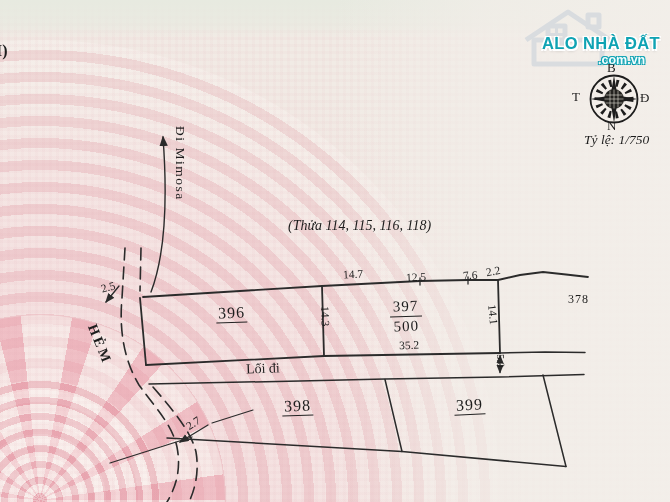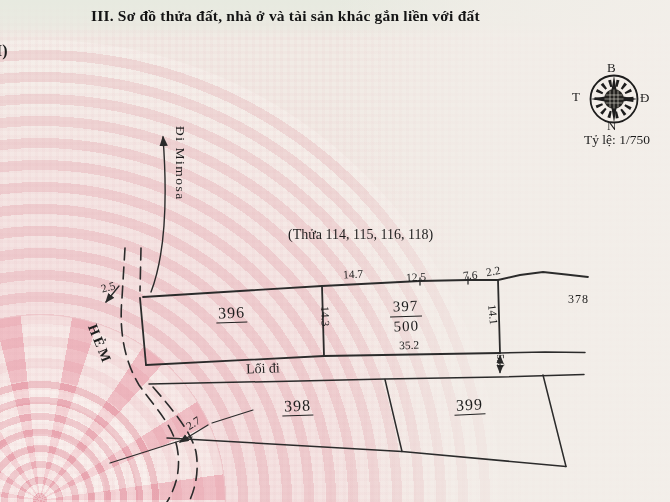--- a/index.html
+++ b/index.html
@@ -34,21 +34,21 @@
   }
   .right-light { inset:0;
       background:linear-gradient(90deg, rgba(242,237,231,0) 50%, rgba(242,238,233,0.7) 72%, rgba(243,239,234,0.9) 100%);
   }
   
   svg.diagram { position:absolute; left:0; top:0; }
   
   .lbl { position:absolute; color:#1d1d1d; white-space:nowrap; line-height:1.1; }
   .title  { left:91px;  top:7px;  font-weight:bold; font-size:15.5px; color:#141414; letter-spacing:0.2px; }
   .corner { left:-4px;  top:42px; font-weight:bold; font-size:16px; }
-  .thua-top { left:288px; top:227px; font-size:14px; }
+  .thua-top { left:288px; top:218px; font-size:14px;font-style:italic; }
   .thua-btm { left:357px; top:469px; font-size:14px; }
   .mimosa { left:172px; top:126px; writing-mode:vertical-rl; font-size:13.5px; letter-spacing:1.5px; }
   .hem    { left:99px; top:322px; font-size:14px; font-weight:bold; letter-spacing:3px;
             transform:rotate(68deg); transform-origin:0 0; }
   .loi-di { left:246px; top:361px; font-size:14px; transform:rotate(-2deg); }
   .plot   { font-size:16px; letter-spacing:1px; }
   .u      { border-bottom:1.4px solid #222; padding:0 2px 1px; }
   .p396 { left:216px; top:304px; transform:rotate(-2deg); }
   .p378 { left:568px; top:293px; font-size:12px; }
   .p398 { left:282px; top:397px; transform:rotate(-2deg); }
@@ -67,21 +67,21 @@
   .d141 { left:498px; top:304px; transform:rotate(84deg); transform-origin:0 0; }
   .d352 { left:399px; top:339px; transform:rotate(-2deg); }
   .d50  { left:506px; top:354px; font-size:10.5px; transform:rotate(88deg); transform-origin:0 0; }
   .d27  { left:186px; top:417px; transform:rotate(-33deg); }
   
   .compass-svg { position:absolute; left:586px; top:71px; }
   .cB { left:607px; top:61px;  font-size:13px; }
   .cT { left:572px; top:90px;  font-size:13px; }
   .cD { left:640px; top:91px;  font-size:13px; }
   .cN { left:607px; top:119px; font-size:13px; }
-  .scale { left:584px; top:133px; font-size:13.5px; }
+  .scale { left:584px; top:133px; font-size:13.5px;font-style:italic; }
   
   .logo { position:absolute; left:518px; top:4px; width:152px; height:66px; }
   .logo-house { position:absolute; left:0; top:0; opacity:0.92; }
   .logo-brand { position:absolute; left:24px; top:30px; width:130px;
       font-family:"Liberation Sans", sans-serif; font-weight:bold; font-size:16.5px;
       letter-spacing:0.4px; color:#0fa3b3;
       text-shadow:-1.5px -1.5px 0 #fff, 1.5px -1.5px 0 #fff, -1.5px 1.5px 0 #fff, 1.5px 1.5px 0 #fff, 0 2px 3px rgba(40,40,40,0.25);
   }
   .logo-suffix { position:absolute; left:80px; top:49px;
       font-family:"Liberation Sans", sans-serif; font-weight:bold; font-size:12.5px;
@@ -139,22 +139,34 @@
     <circle cx="28" cy="28" r="23.5" stroke="#1d1d1d" stroke-width="1.8" fill="none"></circle>
     <circle cx="28" cy="28" r="16" stroke="#1d1d1d" stroke-width="7" fill="none" stroke-dasharray="2.5 4.5"></circle>
     <polygon points="28,4.5 31.5,24.5 51.5,28 31.5,31.5 28,51.5 24.5,31.5 4.5,28 24.5,24.5" fill="#1d1d1d"></polygon>
     <circle cx="28" cy="28" r="10" fill="#23221f"></circle>
     <g stroke="rgba(240,238,228,0.6)" stroke-width="0.9">
       <path d="M19.5,24 H36.5 M18.5,28 H37.5 M19.5,32 H36.5"></path>
       <path d="M24,19.5 V36.5 M28,18.5 V37.5 M32,19.5 V36.5"></path>
     </g>
   </svg>
 
+  <div class="logo">
+    <svg class="logo-house" width="100" height="64" viewBox="0 0 100 64">
+      <g stroke="#d7dbdf" stroke-width="5" fill="none" stroke-linejoin="round">
+        <polyline points="8,36 50,8 92,36"></polyline>
+        <rect x="16" y="36" width="68" height="24"></rect>
+        <rect x="70" y="11" width="11" height="12"></rect>
+        <rect x="30" y="22" width="17" height="17"></rect>
+        <path d="M30,30.5 H47 M38.5,22 V39" stroke-width="3"></path>
+      </g>
+    </svg>
+    <div class="logo-brand">ALO NHÀ ĐẤT</div>
+    <div class="logo-suffix">.com.vn</div>
+  </div>
 
-  <div class="lbl title">III. Sơ đồ thửa đất, nhà ở và tài sản khác gắn liền với đất</div>
   <div class="lbl corner">I)</div>
 
   <div class="lbl cB">B</div>
   <div class="lbl cT">T</div>
   <div class="lbl cD">Đ</div>
   <div class="lbl cN">N</div>
   <div class="lbl scale">Tỷ lệ: 1/750</div>
 
   <div class="lbl thua-top">(Thửa 114, 115, 116, 118)</div>
 

